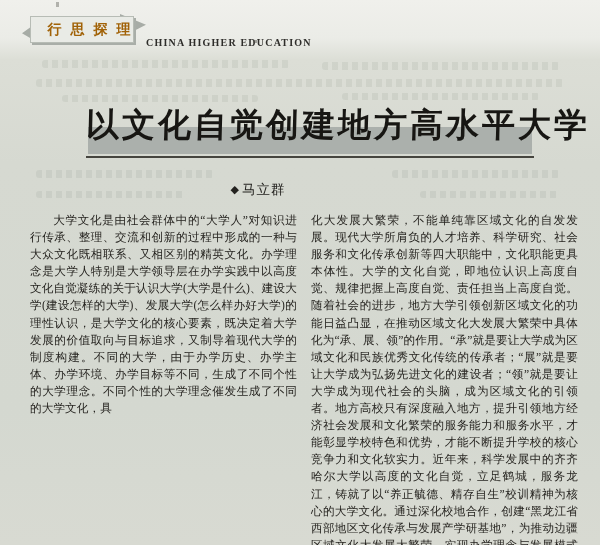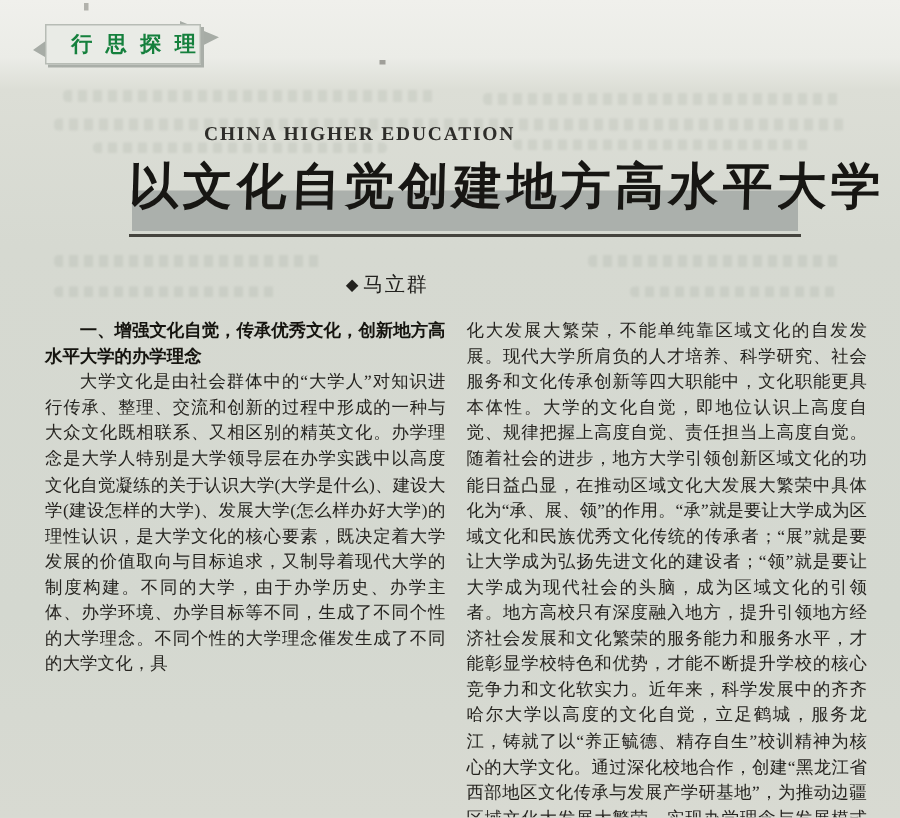--- a/index.html
+++ b/index.html
@@ -13,23 +13,23 @@
          background:repeating-linear-gradient(90deg,rgba(92,106,92,.55) 0 6px,rgba(92,106,92,0) 6px 10px);}
   
   .badge{position:absolute;left:30px;top:16px;width:104px;height:27px;}
   .badge-ribbon-l{position:absolute;left:-8px;top:3px;width:20px;height:26px;
         background:#a7aca6;clip-path:polygon(100% 0,0 55%,100% 100%,100% 78%,40% 55%,100% 22%);}
   .badge-ribbon-r{position:absolute;right:-12px;top:-2px;width:26px;height:24px;
         background:#a7aca6;clip-path:polygon(0 0,100% 45%,0 100%,0 74%,55% 45%,0 16%);}
   .badge-box{position:absolute;inset:0;background:#e9ebe6;border:1px solid #b7bcb5;
         box-shadow:2px 2px 0 #a9aea8;display:flex;align-items:center;justify-content:center;}
   .badge-text{font-family:Liberation Mono, monospace;font-weight:bold;
-        font-size:14px;letter-spacing:9px;padding-left:23px;color:#15803d;white-space:nowrap;}
-  .journal-en{position:absolute;left:136px;top:37px;font-size:13px;font-weight:bold;
-        letter-spacing:1.2px;color:#2e2d2a;font-family:"Liberation Serif",serif;white-space:nowrap;margin-top:44px;}
+        font-size:14px;letter-spacing:9px;padding-left:23px;color:#a16207;white-space:nowrap;}
+  .journal-en{position:absolute;left:146px;top:37px;font-size:10px;font-weight:bold;
+        letter-spacing:1.2px;color:#2e2d2a;font-family:"Liberation Serif",serif;white-space:nowrap;}
   
   .title-area{position:absolute;left:86px;top:100px;width:450px;height:62px;}
   .title-bar{position:absolute;left:2px;top:27px;width:444px;height:27px;background:#abb0ac;}
   .title-underline{position:absolute;left:0;top:56px;width:448px;height:2px;background:#45443e;}
   .article-title{position:relative;margin:0;text-align:center;font-size:33px;font-weight:bold;
         letter-spacing:3px;line-height:50px;color:#171613;transform:skewX(-1.5deg);
         font-family:"Liberation Serif","DejaVu Serif",serif;white-space:nowrap;}
   
   .author{position:absolute;left:0;top:181px;width:516px;text-align:center;font-size:13.5px;
         color:#23221f;letter-spacing:1px;}
@@ -77,21 +77,20 @@
     <div class="title-underline"></div>
     <h1 class="article-title">以文化自觉创建地方高水平大学</h1>
   </div>
 
   <div class="author">
     <span class="mark">◆</span><span>马立群</span>
   </div>
 
   <main class="columns">
     <div class="col">
-      <p class="heading indent">一、增强文化自觉，传承优秀文化，创新地方高水平大学的办学理念</p>
       <p class="indent">大学文化是由社会群体中的“大学人”对知识进行传承、整理、交流和创新的过程中形成的一种与大众文化既相联系、又相区别的精英文化。办学理念是大学人特别是大学领导层在办学实践中以高度文化自觉凝练的关于认识大学(大学是什么)、建设大学(建设怎样的大学)、发展大学(怎么样办好大学)的理性认识，是大学文化的核心要素，既决定着大学发展的价值取向与目标追求，又制导着现代大学的制度构建。不同的大学，由于办学历史、办学主体、办学环境、办学目标等不同，生成了不同个性的大学理念。不同个性的大学理念催发生成了不同的大学文化，具</p>
     </div>
     <div class="col">
       <p>化大发展大繁荣，不能单纯靠区域文化的自发发展。现代大学所肩负的人才培养、科学研究、社会服务和文化传承创新等四大职能中，文化职能更具本体性。大学的文化自觉，即地位认识上高度自觉、规律把握上高度自觉、责任担当上高度自觉。随着社会的进步，地方大学引领创新区域文化的功能日益凸显，在推动区域文化大发展大繁荣中具体化为“承、展、领”的作用。“承”就是要让大学成为区域文化和民族优秀文化传统的传承者；“展”就是要让大学成为弘扬先进文化的建设者；“领”就是要让大学成为现代社会的头脑，成为区域文化的引领者。地方高校只有深度融入地方，提升引领地方经济社会发展和文化繁荣的服务能力和服务水平，才能彰显学校特色和优势，才能不断提升学校的核心竞争力和文化软实力。近年来，科学发展中的齐齐哈尔大学以高度的文化自觉，立足鹤城，服务龙江，铸就了以“养正毓德、精存自生”校训精神为核心的大学文化。通过深化校地合作，创建“黑龙江省西部地区文化传承与发展产学研基地”，为推动边疆区域文化大发展大繁荣、实现办学理念与发展模式上的战略升级积淀了深厚的文化底蕴，以大学文化推动边疆区域文化大发展大繁荣奠定了坚实的基础。</p>
     </div>
   </main>
 
 </div>
 
 </body></html>

